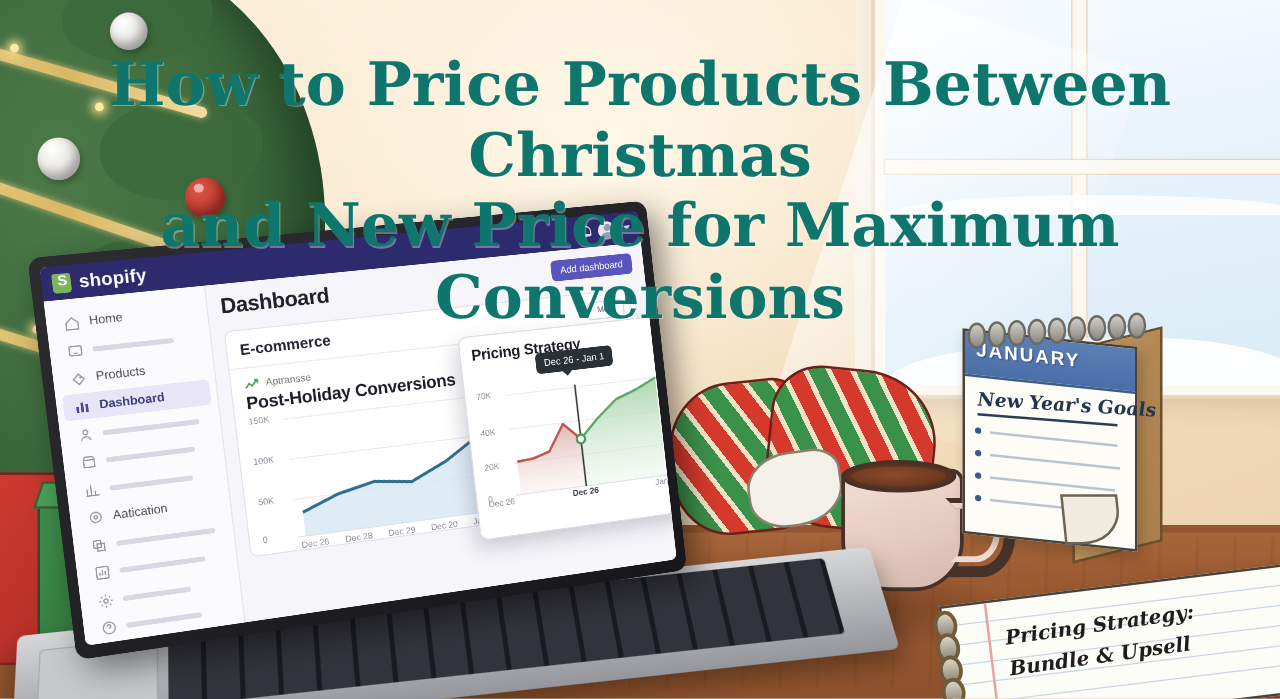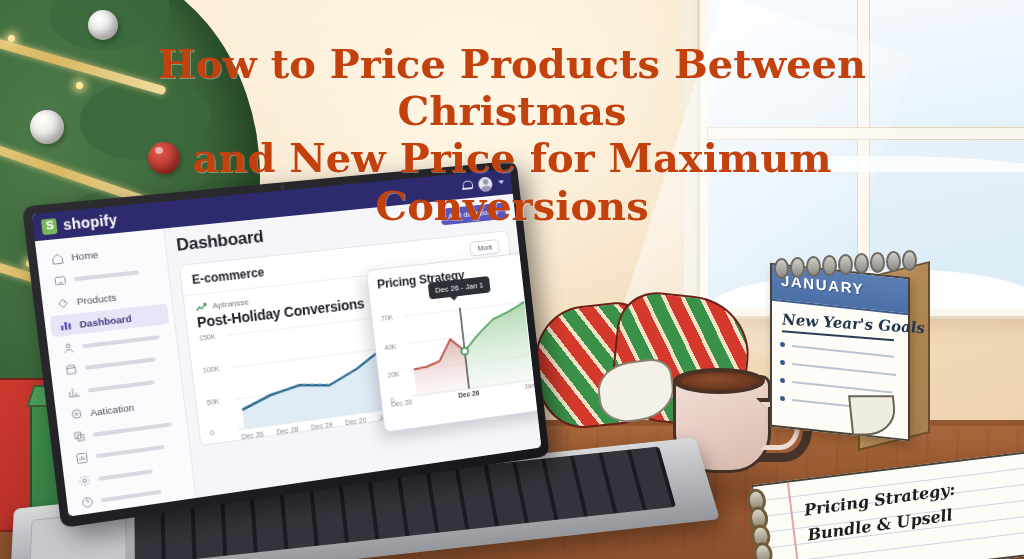--- a/index.html
+++ b/index.html
@@ -192,22 +192,22 @@
   .float{position:absolute;left:196px;top:62px;width:181px;height:166px;background:#fff;
        border:1px solid #dedee8;border-radius:7px;box-shadow:-4px 7px 16px rgba(30,30,60,.2);
        padding:8px 9px;box-sizing:border-box;}
   .float-t{font-size:12.5px;font-weight:bold;color:#1d1d28;letter-spacing:-.2px;}
   .tooltip{position:absolute;left:62px;top:19px;background:#2b2f36;color:#fff;font-size:8px;
        padding:4px 7px;border-radius:4px;white-space:nowrap;}
   .tooltip::after{content:"";position:absolute;left:22px;bottom:-4px;border-left:4px solid transparent;
        border-right:4px solid transparent;border-top:4px solid #2b2f36;}
 
   .title-wrap{position:absolute;left:0;top:40px;width:1024px;text-align:center;z-index:40;}
-  .maintitle{font-family:"DejaVu Serif",serif;font-weight:bold;font-size:40px;line-height:1.18;
-       color:#c2410c;text-shadow:1px 1px 0 rgba(255,255,255,.35);margin:0 auto;width:900px;}
+  .maintitle{font-family:"DejaVu Serif",serif;font-weight:bold;font-size:48px;line-height:1.18;
+       color:#0f766e;text-shadow:1px 1px 0 rgba(255,255,255,.35);margin:0 auto;width:900px;}
 </style>
 </head>
 <body>
 
 <div id="scene">
 
   <div class="wall"></div>
   <div class="wall-glow"></div>
   <div class="win-frame-left"></div>
   <div class="window">

